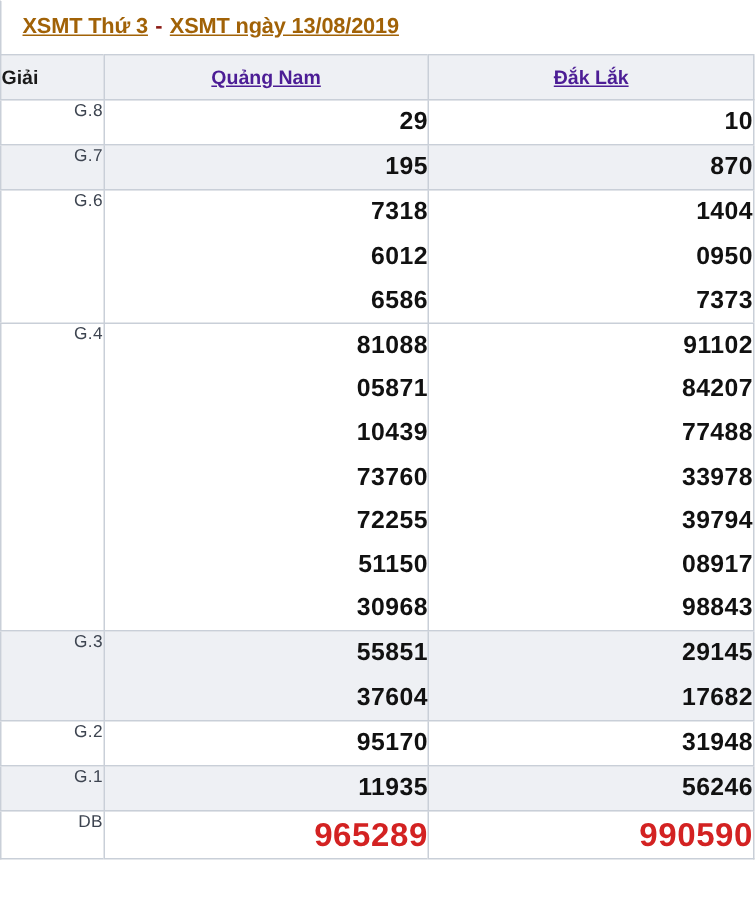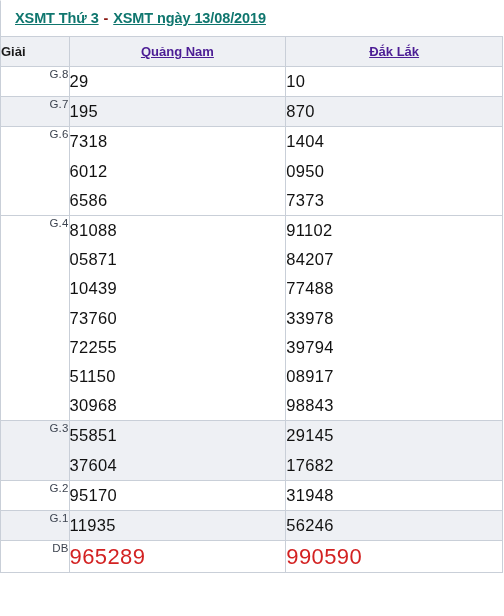--- a/index.html
+++ b/index.html
@@ -21,21 +21,21 @@
     padding:9px 0 0 14px;
     font-size:14.5px;
     font-weight:bold;
     color:#8b1a14;
     letter-spacing:-0.1px;
     white-space:nowrap;
     border-left:1px solid #c9cfd8;
     border-top:1px solid #ffffff;
   }
   .title-bar a{
-    color:#0f766e;
+    color:#a16207;
     text-decoration:underline;
   }
   .title-sep{
     text-decoration:none;
     color:#8b1a14;
     padding:0 1px;
   }
   table.results{
     border-collapse:collapse;
     width:503px;
@@ -83,23 +83,23 @@
   td.prize-cell{
     text-align:right;
     padding:5px 0 0 14px;
     font-size:11.5px;
     color:#3d4450;
     font-weight:normal;
     line-height:15px;
     letter-spacing:0.2px;
   }
   td.num-cell{
-    text-align:left;
+    text-align:right;
     font-size:16.5px;
-    font-weight:normal;
+    font-weight:bold;
     color:#111111;
     line-height:29.2px;
     padding:0;
     letter-spacing:0.3px;
   }
   td.num-cell .nline{display:block;}
   td.db-cell{
     color:#d32222;
     font-size:22px;
     line-height:31px;

